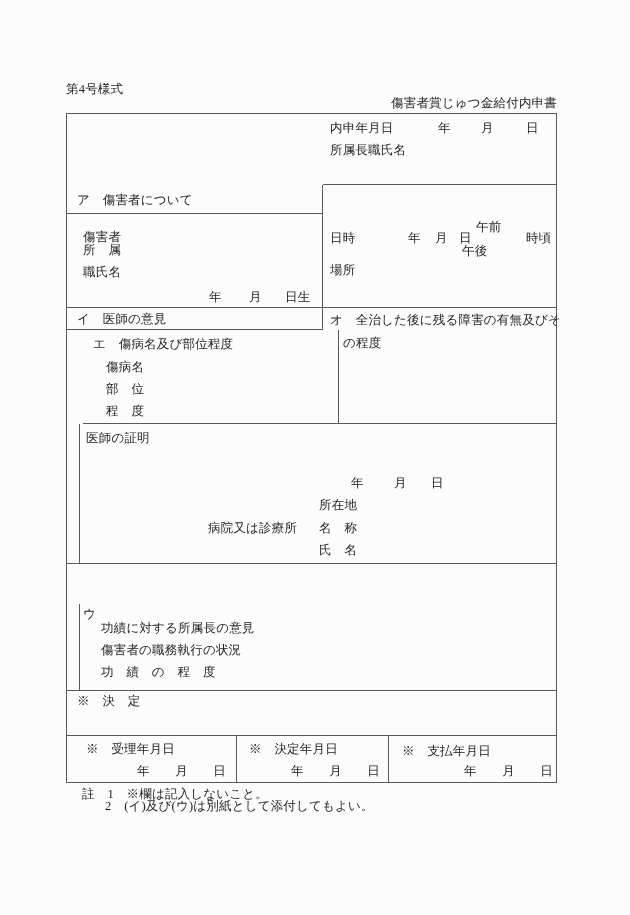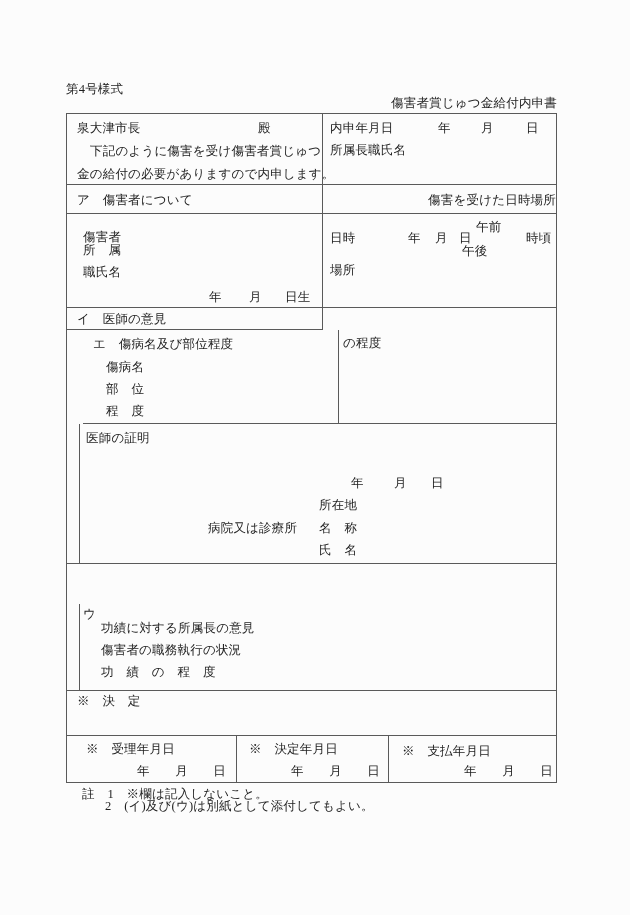--- a/index.html
+++ b/index.html
@@ -21,39 +21,30 @@
 </head>
 <body>
 
 <div class="page">
 
   <div class="t" style="left:66px;top:82px">第4号様式</div>
   <div class="t center" style="left:66px;top:96px;width:491px">傷害者賞じゅつ金給付内申書</div>
 
   <div class="table">
 
-    <div class="cell br bb" style="left:0;top:0;width:256px;height:71px">
-      <span class="t" style="left:10px;top:7px">泉大津市長</span>
-      <span class="t" style="left:191px;top:7px">殿</span>
-      <span class="t" style="left:23px;top:30px">下記のように傷害を受け傷害者賞じゅつ</span>
-      <span class="t" style="left:10px;top:53px">金の給付の必要がありますので内申します。</span>
-    </div>
     <div class="cell bb" style="left:256px;top:0;width:233px;height:71px">
       <span class="t" style="left:7px;top:7px">内申年月日</span>
       <span class="t" style="left:115px;top:7px">年</span>
       <span class="t" style="left:158px;top:7px">月</span>
       <span class="t" style="left:203px;top:7px">日</span>
       <span class="t" style="left:7px;top:29px">所属長職氏名</span>
     </div>
 
     <div class="cell br bb" style="left:0;top:71px;width:256px;height:29px">
       <span class="t" style="left:10px;top:8px">ア　傷害者について</span>
-    </div>
-    <div class="cell bb" style="left:256px;top:71px;width:233px;height:29px">
-      <span class="t center" style="left:0;top:8px;width:233px">傷害を受けた日時場所</span>
     </div>
 
     <div class="cell br bb" style="left:0;top:100px;width:256px;height:94px">
       <span class="t" style="left:16px;top:16px">傷害者</span>
       <span class="t" style="left:16px;top:29px">所　属</span>
       <span class="t" style="left:16px;top:51px">職氏名</span>
       <span class="t" style="left:142px;top:76px">年</span>
       <span class="t" style="left:182px;top:76px">月</span>
       <span class="t" style="left:218px;top:76px">日生</span>
     </div>
@@ -71,20 +62,21 @@
     <div class="cell br bb" style="left:0;top:194px;width:256px;height:22px">
       <span class="t" style="left:10px;top:4px">イ　医師の意見</span>
     </div>
     <div class="cell br bb" style="left:16px;top:216px;width:256px;height:94px">
       <span class="t" style="left:10px;top:7px">エ　傷病名及び部位程度</span>
       <span class="t" style="left:23px;top:30px">傷病名</span>
       <span class="t" style="left:23px;top:52px">部　位</span>
       <span class="t" style="left:23px;top:74px">程　度</span>
     </div>
     <div class="cell bb" style="left:256px;top:194px;width:233px;height:116px">
+      <span class="t" style="left:7px;top:5px">オ　全治した後に残る障害の有無及びそ</span>
       <span class="t" style="left:20px;top:28px">の程度</span>
     </div>
 
     <div class="cell bb" style="left:0;top:310px;width:489px;height:140px">
       <div class="cell br" style="left:0;top:0;width:13px;height:140px"></div>
       <span class="t" style="left:19px;top:7px">医師の証明</span>
       <span class="t" style="left:284px;top:52px">年</span>
       <span class="t" style="left:327px;top:52px">月</span>
       <span class="t" style="left:364px;top:52px">日</span>
       <span class="t" style="left:252px;top:74px">所在地</span>

